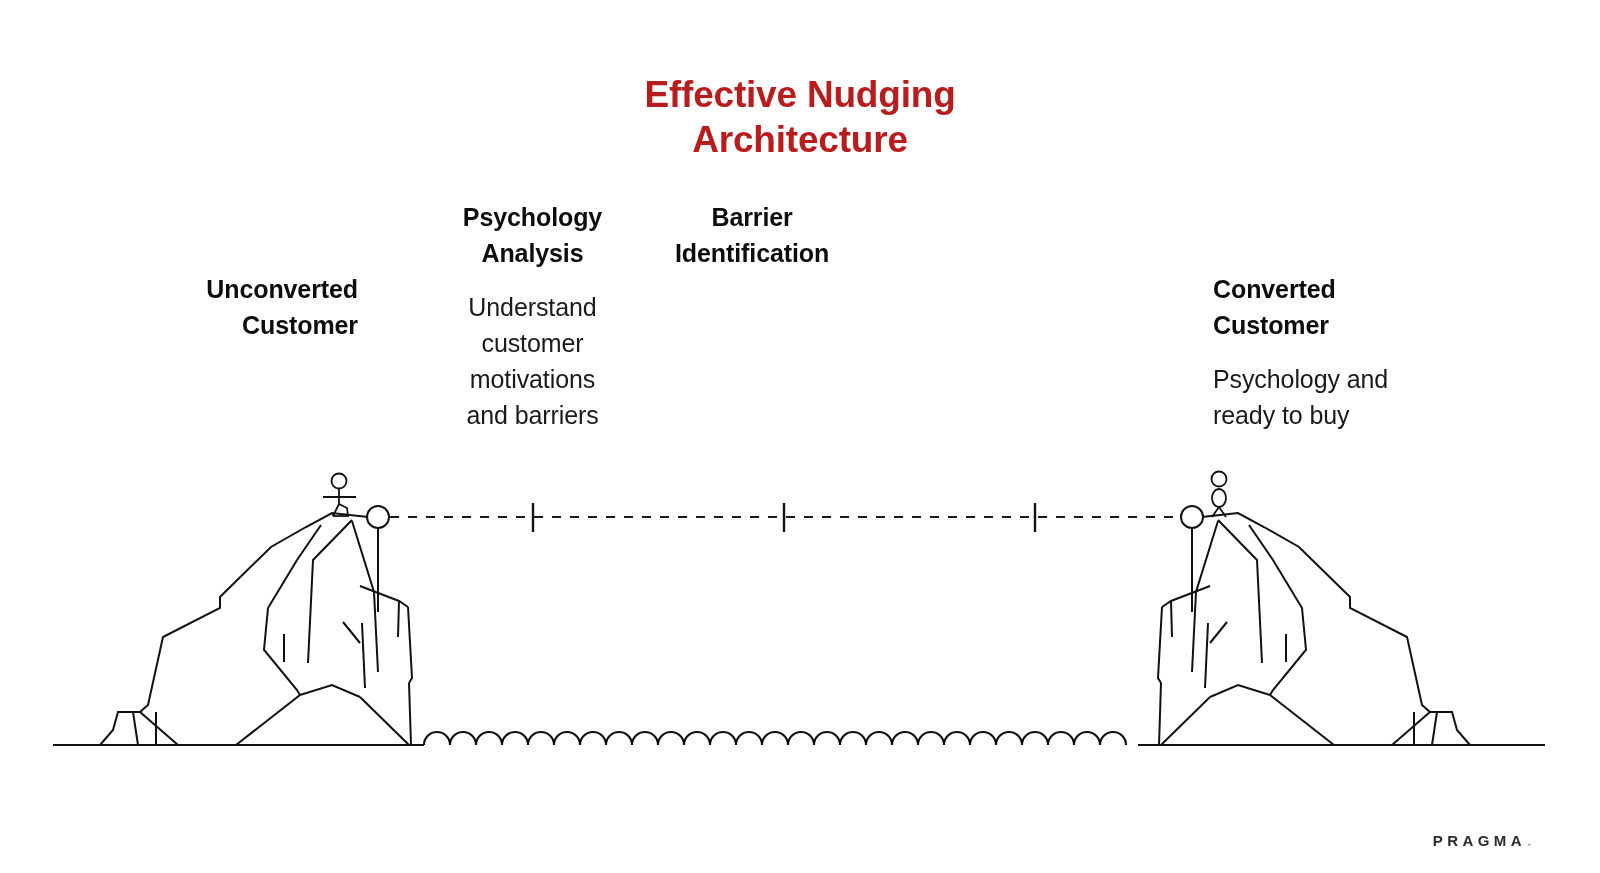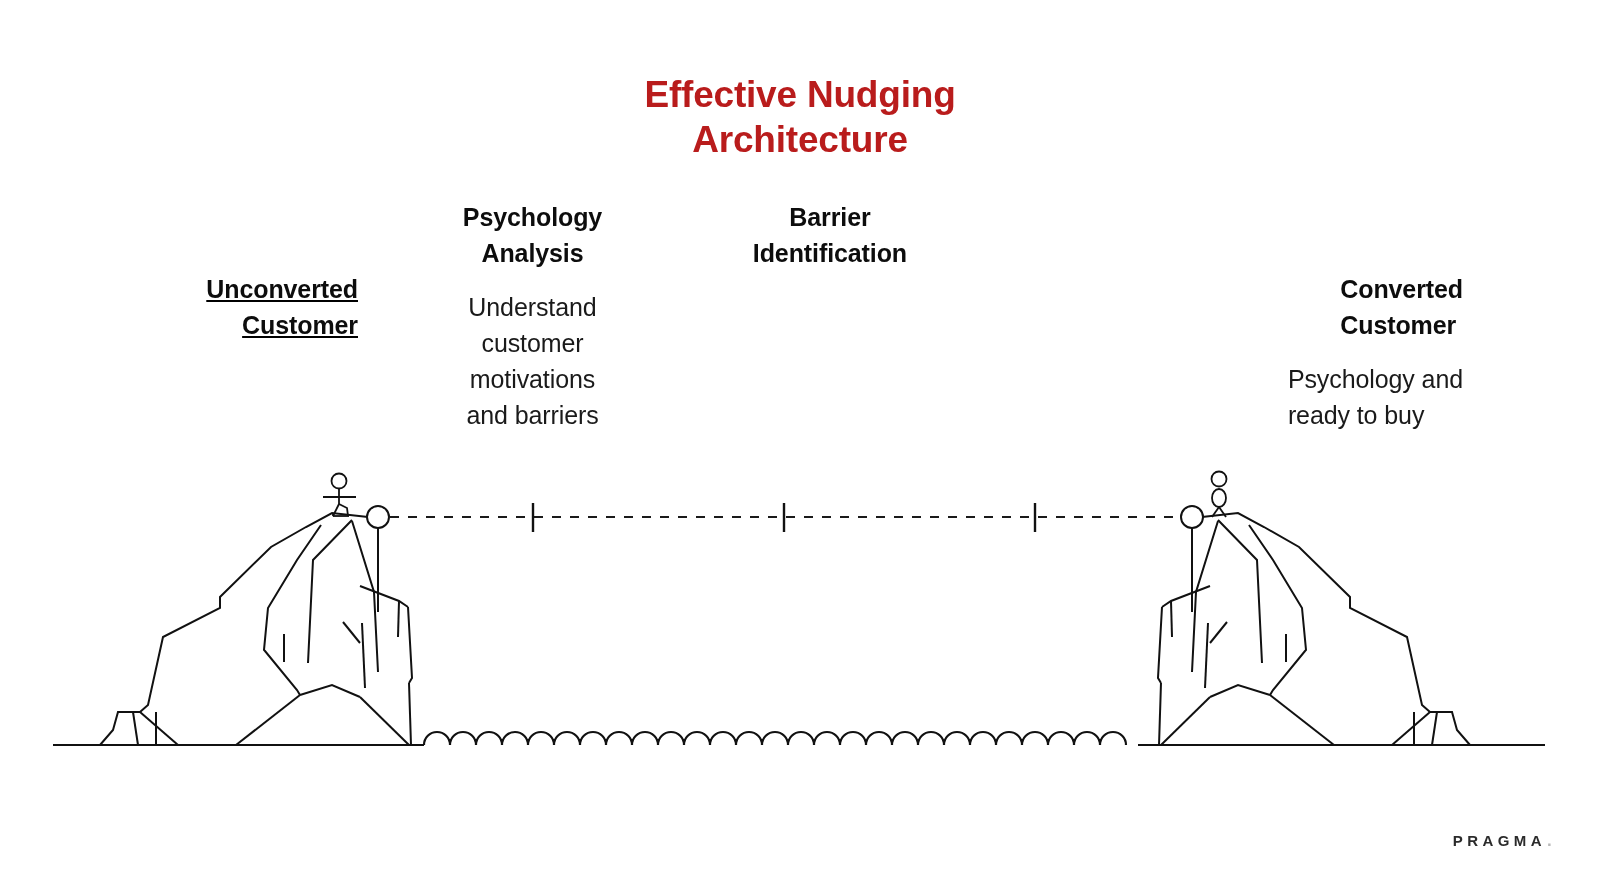--- a/index.html
+++ b/index.html
@@ -63,25 +63,25 @@
     margin-top: 18px;
     font-size: 25px;
     font-weight: 400;
     line-height: 1.44;
     color: #1a1a1a;
     white-space: pre-line;
     letter-spacing: -0.1px;
   }
 
   
-  .col-1 { left: 110px;  top: 272px; width: 248px; text-align: right; align-items: flex-end; text-decoration: underline; }
+  .col-1 { left: 110px;  top: 272px; width: 248px; text-align: right; align-items: flex-end; }
   .col-2 { left: 425px;  top: 200px; width: 215px; text-align: center; align-items: center; }
-  .col-3 { left: 675px;  top: 200px; width: 232px; text-align: center; align-items: flex-end; }
+  .col-3 { left: 675px;  top: 200px; width: 232px; text-align: center; align-items: flex-start; }
   .col-4 { left: 930px;  top: 200px; width: 206px; text-align: center; align-items: center; }
-  .col-5 { left: 1213px; top: 272px; width: 250px; text-align: left;  align-items: flex-end; }
+  .col-5 { left: 1213px; top: 272px; width: 250px; text-align: left;  align-items: flex-start; }
 
   
   #scene {
     position: absolute;
     left: 0;
     top: 0;
     width: 1600px;
     height: 873px;
   }
 
@@ -124,21 +124,21 @@
   }
 
   #scene .waterline {
     stroke: #111111;
     stroke-width: 2;
   }
 
   
   .logo {
     position: absolute;
-    right: 44px;
+    right: 64px;
     bottom: 22px;
     font-size: 15px;
     font-weight: 600;
     letter-spacing: 4.4px;
     color: #2b2b2b;
     display: flex;
     align-items: baseline;
     text-align: right;
   }
   .logo .dot {

